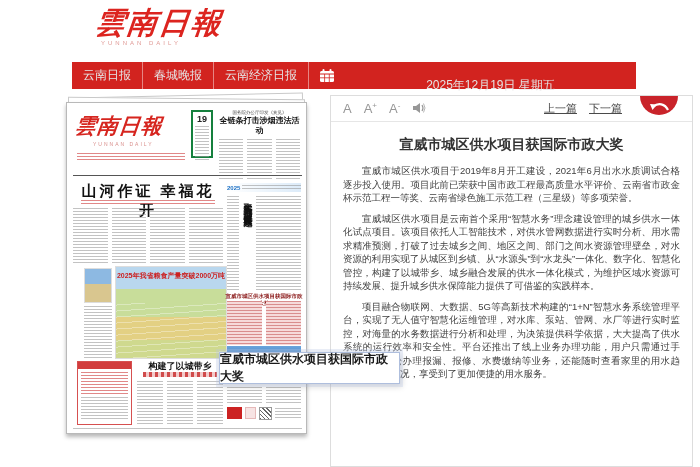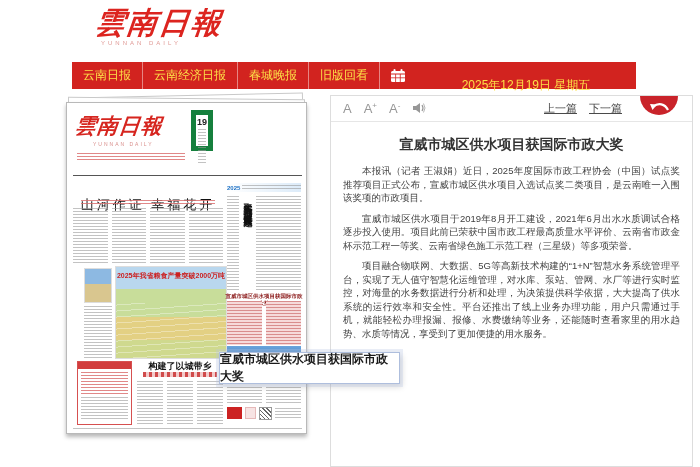--- a/index.html
+++ b/index.html
@@ -7,21 +7,21 @@
   .page { position:relative; width:700px; height:467px; overflow:hidden; background:#fff; }
 
   
   .logo-wrap { position:absolute; left:95px; top:6px; width:150px; height:52px; }
   .logo-cn { font-family:"DejaVu Serif",serif; font-weight:bold; font-style:italic; font-size:30px;
              color:#dc241f; letter-spacing:2px; transform:skewX(-6deg); line-height:34px; }
   .logo-en { font-size:6px; color:#e09a96; letter-spacing:3px; margin-left:6px; }
 
   
   .nav { position:absolute; left:72px; top:62px; width:564px; height:27px; background:#d2231f;
-         display:flex; align-items:stretch; color:#fde047; font-size:12px; }
+         display:flex; align-items:stretch; color:#e5e5e5; font-size:12px; }
   .nav-item { display:flex; align-items:center; padding:0 11px; border-right:1px solid rgba(255,255,255,.45); cursor:pointer; white-space:nowrap; }
   .nav-cal { display:flex; align-items:center; padding:0 10px; }
   .nav-date { flex:1; display:flex; align-items:center; justify-content:center; white-space:nowrap;margin-top:20px; }
 
   
   .left-col { position:absolute; left:65px; top:95px; width:245px; height:372px; }
   .sheet { position:absolute; background:#fff; border:1px solid #c9c9c9; height:10px; }
   .sheet.s1 { left:8px; top:0; width:230px; transform:rotate(-1.2deg); }
   .sheet.s2 { left:3px; top:3px; width:237px; transform:rotate(.6deg); }
   .paper { position:absolute; left:1px; top:7px; width:241px; height:332px; background:#fff;
@@ -31,30 +31,30 @@
   .mt { background-image:repeating-linear-gradient(to bottom,#9a9a9a 0 1px,transparent 1px 3px); opacity:.6; }
   .mt-red { background-image:repeating-linear-gradient(to bottom,#d96a6a 0 1px,transparent 1px 3px); opacity:.8; }
   .mt-pink { background-color:#f6dada; background-image:repeating-linear-gradient(to bottom,#d98d8d 0 1px,transparent 1px 3px); }
   .cols { display:flex; gap:4px; }
   .cols > div { flex:1; }
 
   .np-logo { position:absolute; left:8px; top:9px; font-family:"DejaVu Serif",serif; font-weight:bold; font-style:italic;
              font-size:21px; color:#d6251f; letter-spacing:1px; transform:skewX(-6deg); }
   .np-logo-en { position:absolute; left:26px; top:38px; font-size:5px; color:#d98f8c; letter-spacing:2px; }
   .np-redrow { position:absolute; left:10px; top:50px; width:108px; height:8px; }
-  .np-datebox { position:absolute; left:124px; top:7px; width:22px; height:41px; border:5px solid #15803d; text-align:center; }
+  .np-datebox { position:absolute; left:124px; top:7px; width:22px; height:48px; border:2px solid #15803d; text-align:center; }
   .np-dateday { font-size:9px; font-weight:bold; color:#222; display:block; margin-top:2px; }
   .np-datebox .mt { height:34px; margin:2px 2px 0; }
   .np-topright { position:absolute; left:152px; top:6px; width:81px; }
   .np-kicker { font-size:5px; color:#444; text-align:center; display:block; transform:scale(.9); }
   .np-toptitle { font-size:8px; font-weight:bold; color:#111; text-align:center; display:block; line-height:10px; margin-top:1px; }
   .np-topcols { height:40px; margin-top:3px; }
   .np-rule { position:absolute; left:6px; top:72px; width:229px; border-top:1px solid #555; }
-  .np-headline { position:absolute; left:6px; top:93px; width:150px; text-align:center; font-size:13px;
-                 font-weight:normal; color:#111; letter-spacing:3px; }
+  .np-headline { position:absolute; left:6px; top:79px; width:150px; text-align:center; font-size:15px;
+                 font-weight:bold; color:#111; letter-spacing:3px; }
   .np-subred { position:absolute; left:14px; top:97px; width:134px; height:4px; }
   .np-bodycols { position:absolute; left:6px; top:105px; width:150px; height:56px; }
   .np-tower { position:absolute; left:17px; top:165px; width:28px; height:35px;
               background:linear-gradient(#8db9e2 0 45%,#d9c68f 45% 100%); border:1px solid #ddd; }
   .np-undertower { position:absolute; left:17px; top:203px; width:28px; height:52px; }
   .np-photo { position:absolute; left:48px; top:163px; width:112px; height:93px;
               background:linear-gradient(#b9d7ee 0 24%,#c8dd9a 24% 55%,#e3d083 55% 80%,#cfd98e 80% 100%); border:1px solid #ddd; }
   .np-photo-headline { display:block; margin-top:4px; text-align:center; font-size:7px; font-weight:bold; color:#cc1f1f; }
   .np-terrace { position:absolute; left:0; bottom:0; width:100%; height:60%;
                 background-image:repeating-linear-gradient(-4deg,rgba(255,255,255,.35) 0 1px,transparent 1px 6px); }
@@ -126,27 +126,24 @@
   <div class="logo-wrap">
     <div class="logo-cn">雲南日報</div>
     <div class="logo-en">YUNNAN DAILY</div>
   </div>
 
   <div class="nav">
     <div class="nav-item">
         <span>云南日报</span>
       </div>
     <div class="nav-item">
+        <span>春城晚报</span>
+      </div>
+    <div class="nav-item">
         <span>云南经济日报</span>
-      </div>
-    <div class="nav-item">
-        <span>春城晚报</span>
-      </div>
-    <div class="nav-item">
-        <span>旧版回看</span>
       </div>
     <div class="nav-cal">
       <svg width="16" height="15" viewBox="0 0 16 15">
         <rect x="1" y="3" width="14" height="11" rx="1.5" fill="#fff"></rect>
         <rect x="3.5" y="1" width="2" height="3" rx="1" fill="#fff"></rect>
         <rect x="10.5" y="1" width="2" height="3" rx="1" fill="#fff"></rect>
         <line x1="1" y1="6" x2="15" y2="6" stroke="#d2231f" stroke-width="1"></line>
         <line x1="5.6" y1="6" x2="5.6" y2="14" stroke="#d2231f" stroke-width="0.8"></line>
         <line x1="10.3" y1="6" x2="10.3" y2="14" stroke="#d2231f" stroke-width="0.8"></line>
         <line x1="1" y1="9.8" x2="15" y2="9.8" stroke="#d2231f" stroke-width="0.8"></line>
@@ -162,20 +159,29 @@
     <div class="paper">
       <div class="np-logo">雲南日報</div>
       <div class="np-logo-en">YUNNAN DAILY</div>
       <div class="np-redrow mt-red"></div>
 
       <div class="np-datebox">
         <span class="np-dateday">19</span>
         <div class="mt"></div>
       </div>
 
+      <div class="np-topright">
+        <span class="np-kicker">国务院办公厅印发《意见》</span>
+        <span class="np-toptitle">全链条打击涉烟违法活动</span>
+        <div class="np-topcols cols">
+          <div class="mt"></div>
+          <div class="mt"></div>
+          <div class="mt"></div>
+        </div>
+      </div>
 
       <div class="np-rule"></div>
       <div class="np-headline">山河作证 幸福花开</div>
       <div class="np-subred mt-red"></div>
 
       <div class="np-bodycols cols">
         <div class="mt"></div>
         <div class="mt"></div>
         <div class="mt"></div>
         <div class="mt"></div>
@@ -264,21 +270,21 @@
 
     <div class="return-badge">
       <svg width="26" height="14" viewBox="0 0 26 14">
         <path d="M22 11 C 19 4.5, 12 3.5, 7.5 7.5" stroke="#fff" stroke-width="2.2" fill="none"></path>
         <polygon points="4,5 11,5.5 6.5,11" fill="#fff"></polygon>
       </svg>
     </div>
 
     <div class="article">
       <h1>宣威市城区供水项目获国际市政大奖</h1>
-      <p>本报讯（记者 王淑娟）近日，2025年度国际市政工程协会（中国）试点奖推荐项目正式公布，宣威市城区供水项目入选试点奖二类项目，是云南唯一入围该奖项的市政项目。</p>
       <p>宣威市城区供水项目于2019年8月开工建设，2021年6月出水水质调试合格逐步投入使用。项目此前已荣获中国市政工程最高质量水平评价、云南省市政金杯示范工程一等奖、云南省绿色施工示范工程（三星级）等多项荣誉。</p>
+      <p>宣威城区供水项目是云南首个采用“智慧水务”理念建设管理的城乡供水一体化试点项目。该项目依托人工智能技术，对供水管网数据进行实时分析、用水需求精准预测，打破了过去城乡之间、地区之间、部门之间水资源管理壁垒，对水资源的利用实现了从城区到乡镇、从“水源头”到“水龙头”一体化、数字化、智慧化管控，构建了以城带乡、城乡融合发展的供水一体化模式，为维护区域水资源可持续发展、提升城乡供水保障能力提供了可借鉴的实践样本。</p>
       <p>项目融合物联网、大数据、5G等高新技术构建的“1+N”智慧水务系统管理平台，实现了无人值守智慧化运维管理，对水库、泵站、管网、水厂等进行实时监控，对海量的水务数据进行分析和处理，为决策提供科学依据，大大提高了供水系统的运行效率和安全性。平台还推出了线上业务办理功能，用户只需通过手机，就能轻松办理报漏、报修、水费缴纳等业务，还能随时查看家里的用水趋势、水质等情况，享受到了更加便捷的用水服务。</p>
     </div>
   </div>
 
   <div class="tooltip">宣威市城区供水项目获国际市政大奖</div>
 
 </div>
 
 </body></html>

